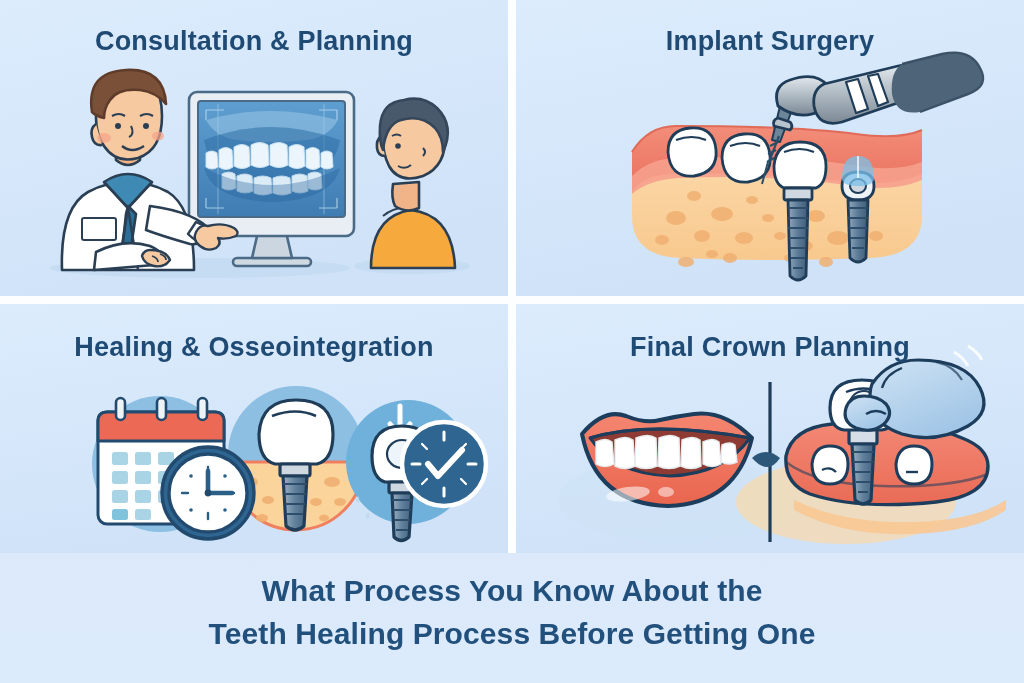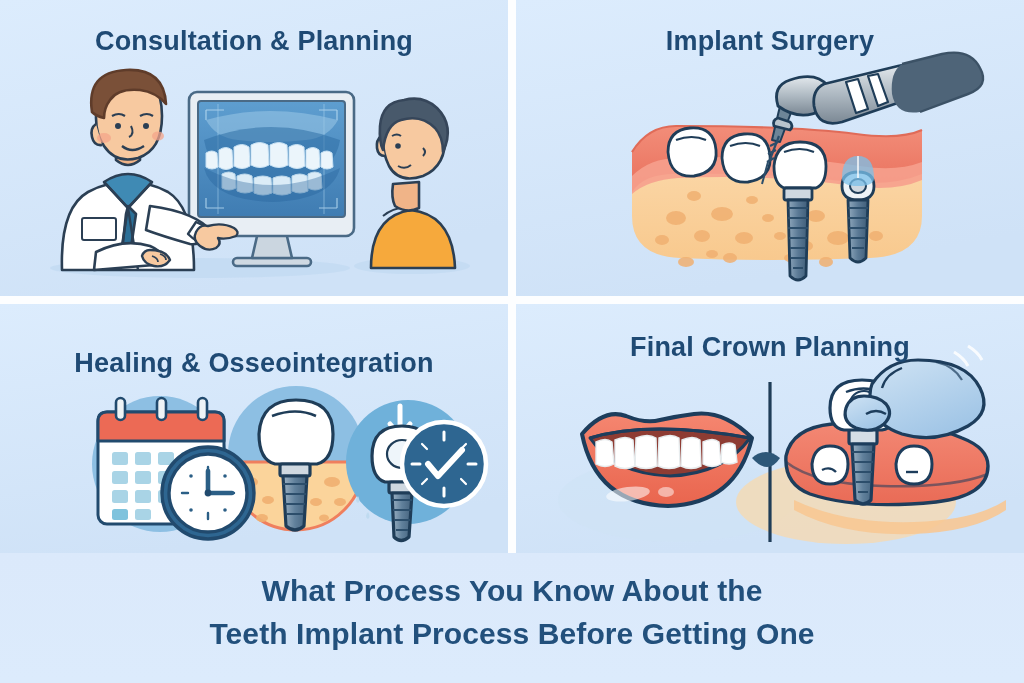--- a/index.html
+++ b/index.html
@@ -25,21 +25,21 @@
   .bottom-band{position:absolute;left:0;top:553px;width:1024px;height:130px;
                background:linear-gradient(180deg,#dbe9fb 0%,#dcebfc 100%);}
 
   .panel-title{
     position:absolute;width:100%;text-align:center;
     color:#1f4a74;font-weight:700;letter-spacing:.2px;
     font-size:27px;line-height:1;
   }
   .p-tl .panel-title{top:28px;}
   .p-tr .panel-title{top:28px;}
-  .p-bl .panel-title{top:46px;}
+  .p-bl .panel-title{top:30px;}
   .p-br .panel-title{top:30px;}
 
   .stage{position:absolute;left:0;top:0;width:100%;height:100%;}
   .stage svg{display:block;width:100%;height:100%;}
 
   
   .headline{
     position:absolute;left:0;top:569px;width:1024px;text-align:center;
     color:#22507c;font-weight:700;font-size:30px;line-height:43px;
     letter-spacing:.1px;
@@ -487,16 +487,16 @@
     </div>
     <div class="panel-title">Final Crown Planning</div>
   </div>
 
   <div class="divider-v"></div>
   <div class="divider-h"></div>
   <div class="bottom-band"></div>
 
   <div class="headline">
     <span>What Process You Know About the</span>
-    <span>Teeth Implant Process Before Getting One</span>
+    <span>Teeth Healing Process Before Getting One</span>
   </div>
 
 </div>
 
 </body></html>

